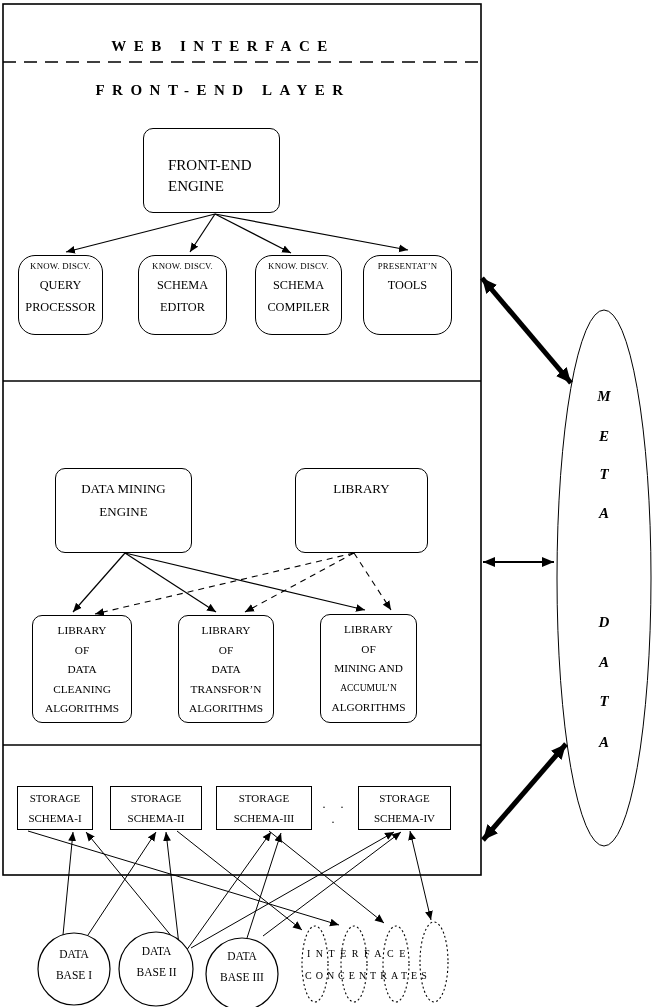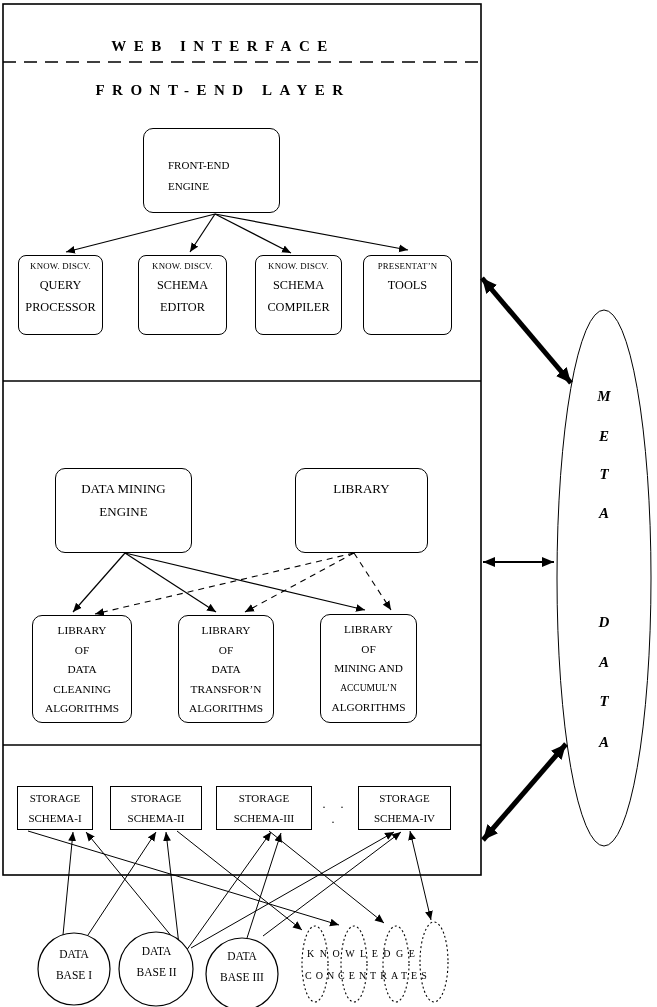--- a/index.html
+++ b/index.html
@@ -6,28 +6,28 @@
   #stage{
     position:relative;width:657px;height:1007px;background:#ffffff;
     font-family:"Liberation Serif",serif;color:#000;overflow:hidden;
   }
   #wires{position:absolute;left:0;top:0;z-index:0;}
   .box{
     position:absolute;box-sizing:border-box;border:1.4px solid #000;background:#fff;
     text-align:center;z-index:2;
   }
   .rounded{border-radius:10px;}
-  .rounded-sm{border-radius:8px;}
+  .rounded-sm{border-radius:17px;}
   
   .ltitle{
     position:absolute;left:3px;width:440px;text-align:center;z-index:2;
     font-weight:bold;font-size:15px;letter-spacing:7.5px;white-space:nowrap;
   }
   
-  .fe-engine{text-align:left;padding:26px 4px 0 24px;font-size:11px;line-height:21px;}
+  .fe-engine{text-align:left;padding:26px 4px 0 24px;font-size:15px;line-height:21px;}
   
   .kd{padding-top:5px;}
   .kd .tiny{font-size:8.8px;letter-spacing:.2px;margin-bottom:3px;}
   .kd .main{font-size:12.3px;line-height:22px;}
   
   .core-box{padding-top:8px;font-size:13px;line-height:23px;}
   
   .lib{padding-top:5px;font-size:11.3px;line-height:19.5px;}
   .lib .sm{font-size:9.5px;}
   
@@ -216,21 +216,21 @@
   </div>
   <div class="dbtxt" style="left:120px;top:941px;width:73px">
     <div>DATA</div>
     <div>BASE II</div>
   </div>
   <div class="dbtxt" style="left:206px;top:946px;width:72px">
     <div>DATA</div>
     <div>BASE III</div>
   </div>
 
-  <div class="ktxt k1" style="left:307px;top:948px">KNOWLEDGE</div>
+  <div class="ktxt k1" style="left:307px;top:948px">INTERFACE</div>
   <div class="ktxt k2" style="left:305px;top:970px">CONCENTRATES</div>
 
   <div class="mletter" style="top:388px">M</div>
   <div class="mletter" style="top:428px">E</div>
   <div class="mletter" style="top:466px">T</div>
   <div class="mletter" style="top:505px">A</div>
   <div class="mletter" style="top:614px">D</div>
   <div class="mletter" style="top:654px">A</div>
   <div class="mletter" style="top:693px">T</div>
   <div class="mletter" style="top:734px">A</div>

